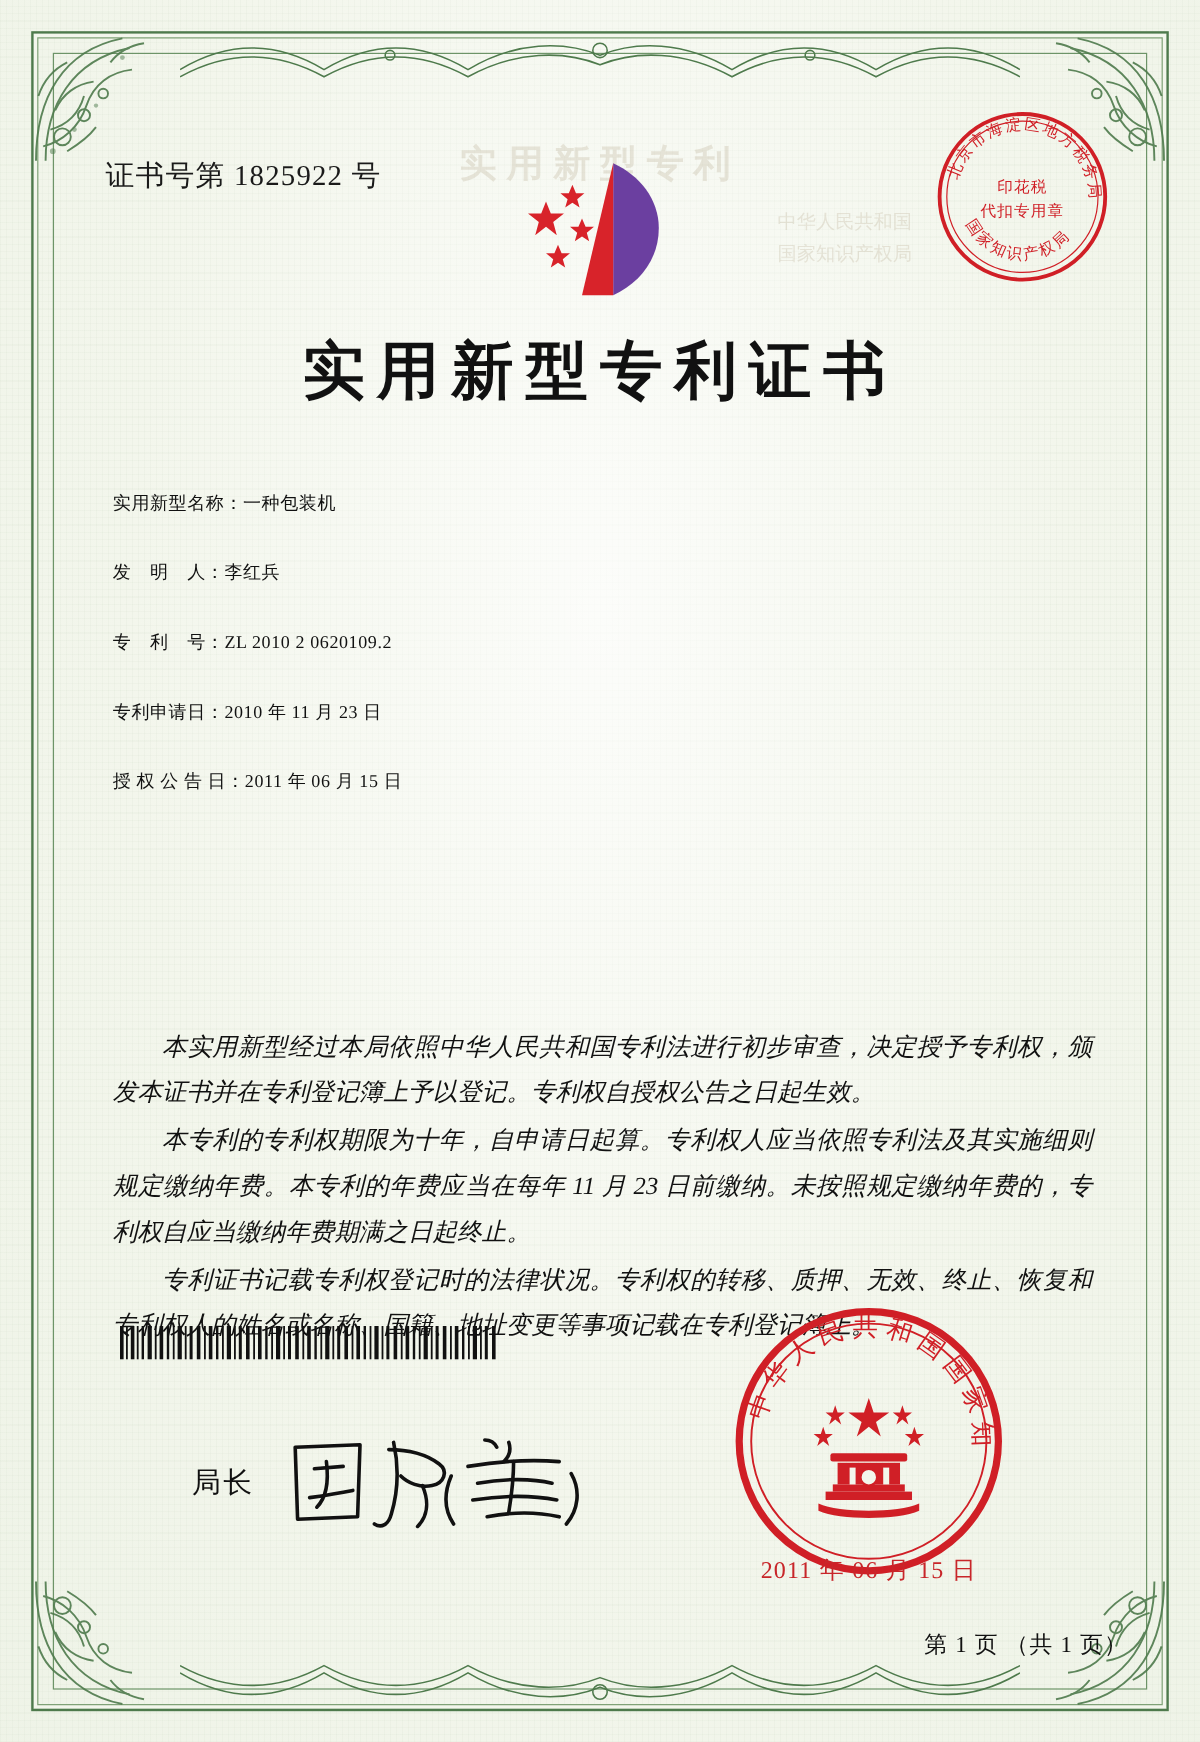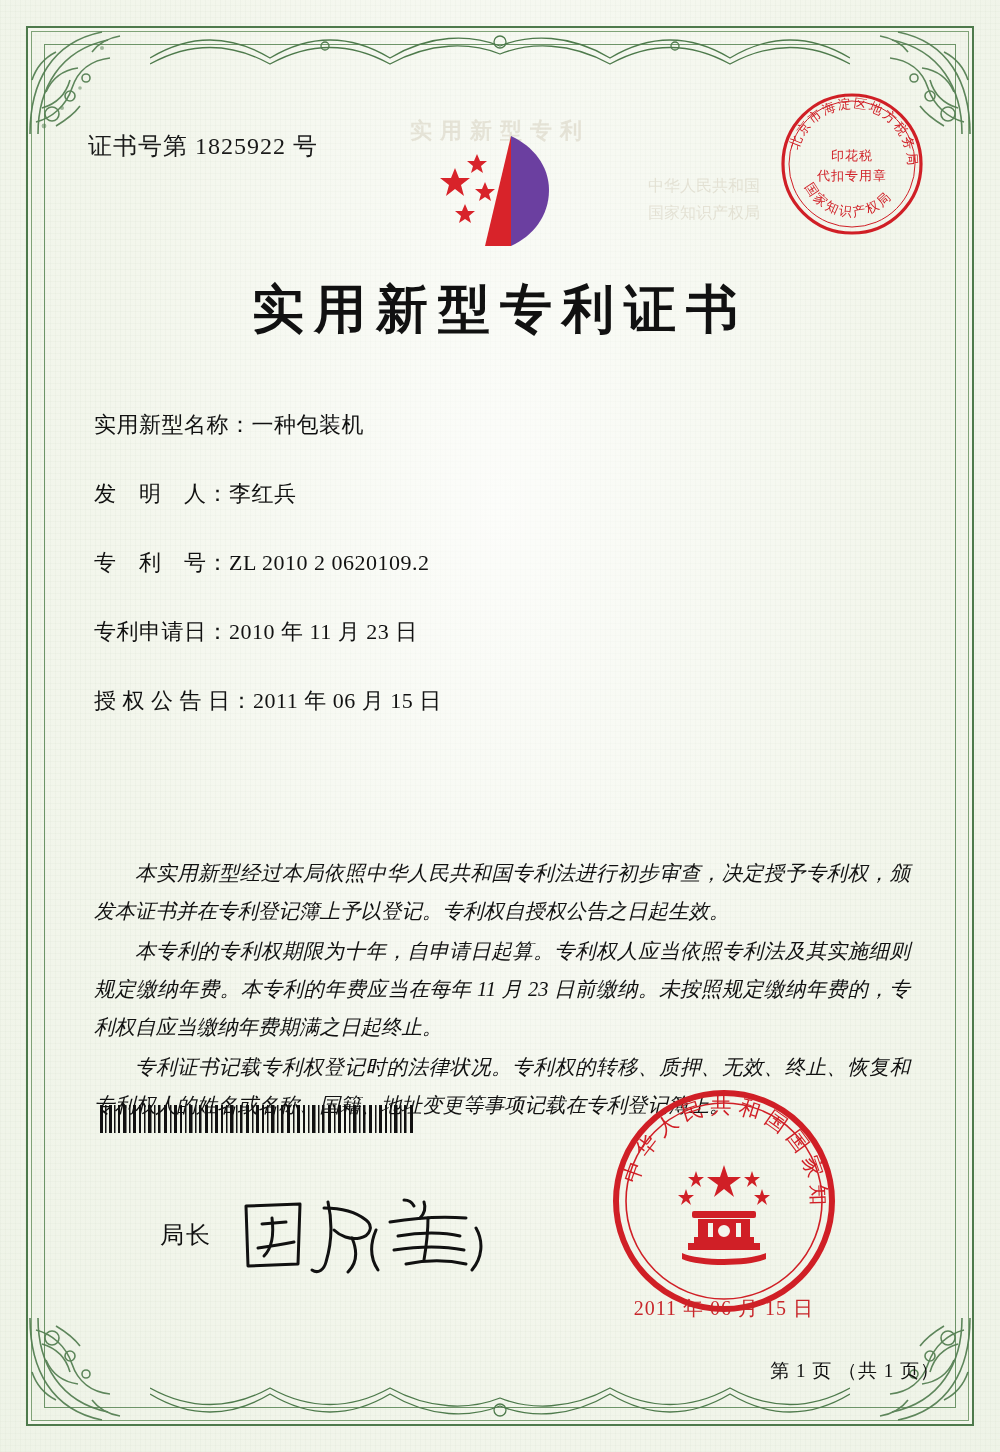--- a/index.html
+++ b/index.html
@@ -81,21 +81,21 @@
     top: 58px;
     width: 170px;
     height: 140px;
   }
 
   .ghost-title {
     position: absolute;
     left: 50%;
     transform: translateX(-50%);
     top: 56px;
-    font-size: 22px;
+    font-size: 31px;
     letter-spacing: 8px;
     color: rgba(170,150,120,0.22);
     white-space: nowrap;
     font-weight: bold;
     font-family: Liberation Mono, monospace;
   }
   .ghost-sub {
     position: absolute;
     right: 180px;
     top: 112px;
@@ -126,21 +126,21 @@
     font-family: "Liberation Serif", "DejaVu Serif", serif;
   }
 
   .fields {
     position: absolute;
     left: 34px;
     right: 34px;
     top: 350px;
   }
   .field-row {
-    font-size: 22px;
+    font-size: 15px;
     color: #111;
     margin-bottom: 39px;
     white-space: nowrap;
   }
   .field-label {
     letter-spacing: 0.5px;
   }
   .field-value {
     letter-spacing: 0.5px;
   }

